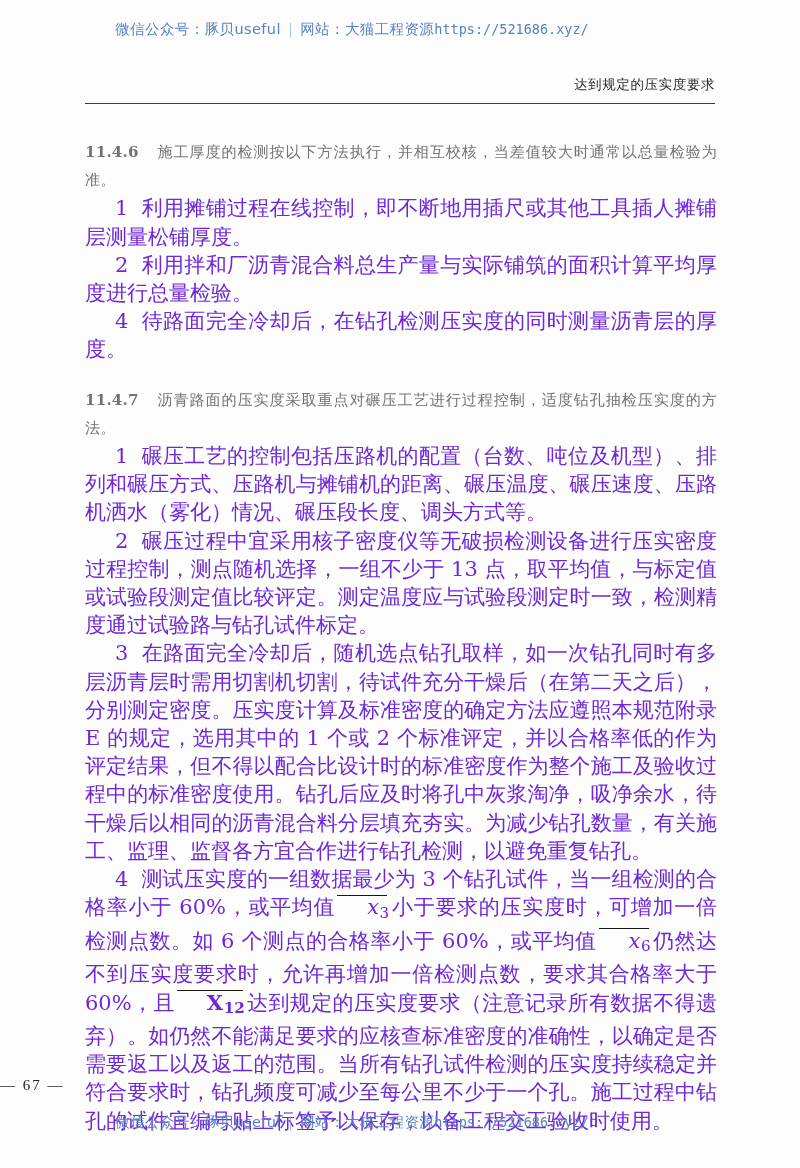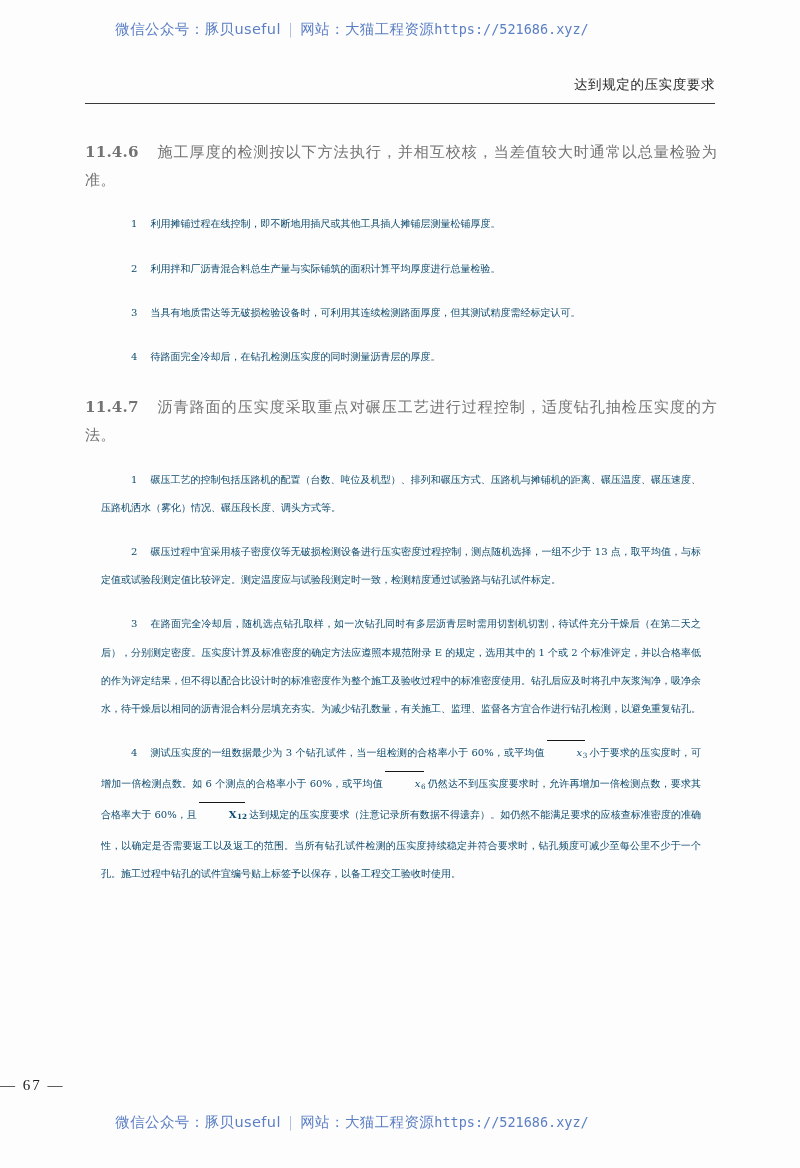--- a/index.html
+++ b/index.html
@@ -90,27 +90,27 @@
 
   .clause-num {
     font-weight: bold;
     letter-spacing: 0.2px;
     font-family: "DejaVu Serif", "Liberation Serif", serif;
   }
   .clause-gap { display: inline-block; width: 18px; }
 
   
   p.item {
-    margin: 16px;
+    margin: 0;
     text-indent: 30px;
-    font-size: 10px;
+    font-size: 21px;
     line-height: 28.2px;
     text-align: justify;
     text-justify: inter-ideograph;
-    color: #0c4a6e;
+    color: #6d28d9;
   }
   .item-num { font-family: "DejaVu Serif", "Liberation Serif", serif; }
   .item-gap { display: inline-block; width: 13px; }
 
   
   .mvar {
     display: inline-block;
     position: relative;
     font-style: italic;
     font-family: "DejaVu Serif", "Liberation Serif", serif;
@@ -156,21 +156,20 @@
 
   <div class="runhead">达到规定的压实度要求</div>
   <div class="runrule"></div>
 
   <div class="col">
 
     <p class="para"><span class="clause-num">11.4.6</span><span class="clause-gap"></span><span>施工厚度的检测按以下方法执行，并相互校核，当差值较大时通常以总量检验为准。</span></p>
 
     <p class="item"><span class="item-num">1</span><span class="item-gap"></span><span>利用摊铺过程在线控制，即不断地用插尺或其他工具插人摊铺层测量松铺厚度。</span></p>
     <p class="item"><span class="item-num">2</span><span class="item-gap"></span><span>利用拌和厂沥青混合料总生产量与实际铺筑的面积计算平均厚度进行总量检验。</span></p>
-    <p class="item"><span class="item-num">3</span><span class="item-gap"></span><span>当具有地质雷达等无破损检验设备时，可利用其连续检测路面厚度，但其测试精度需经标定认可。</span></p>
     <p class="item"><span class="item-num">4</span><span class="item-gap"></span><span>待路面完全冷却后，在钻孔检测压实度的同时测量沥青层的厚度。</span></p>
 
     <p class="para gap-before"><span class="clause-num">11.4.7</span><span class="clause-gap"></span><span>沥青路面的压实度采取重点对碾压工艺进行过程控制，适度钻孔抽检压实度的方法。</span></p>
 
     <p class="item"><span class="item-num">1</span><span class="item-gap"></span><span>碾压工艺的控制包括压路机的配置（台数、吨位及机型）、排列和碾压方式、压路机与摊铺机的距离、碾压温度、碾压速度、压路机洒水（雾化）情况、碾压段长度、调头方式等。</span></p>
     <p class="item"><span class="item-num">2</span><span class="item-gap"></span><span>碾压过程中宜采用核子密度仪等无破损检测设备进行压实密度过程控制，测点随机选择，一组不少于 13 点，取平均值，与标定值或试验段测定值比较评定。测定温度应与试验段测定时一致，检测精度通过试验路与钻孔试件标定。</span></p>
     <p class="item"><span class="item-num">3</span><span class="item-gap"></span><span>在路面完全冷却后，随机选点钻孔取样，如一次钻孔同时有多层沥青层时需用切割机切割，待试件充分干燥后（在第二天之后），分别测定密度。压实度计算及标准密度的确定方法应遵照本规范附录 E 的规定，选用其中的 1 个或 2 个标准评定，并以合格率低的作为评定结果，但不得以配合比设计时的标准密度作为整个施工及验收过程中的标准密度使用。钻孔后应及时将孔中灰浆淘净，吸净余水，待干燥后以相同的沥青混合料分层填充夯实。为减少钻孔数量，有关施工、监理、监督各方宜合作进行钻孔检测，以避免重复钻孔。</span></p>
 
     <p class="item"><span class="item-num">4</span><span class="item-gap"></span><span id="math-item"><span>测试压实度的一组数据最少为 3 个钻孔试件，当一组检测的合格率小于 60%，或平均值</span><span class="mvar"><span class="bar"></span>x<sub>3</sub></span><span>小于要求的压实度时，可增加一倍检测点数。如 6 个测点的合格率小于 60%，或平均值</span><span class="mvar"><span class="bar"></span>x<sub>6</sub></span><span>仍然达不到压实度要求时，允许再增加一倍检测点数，要求其合格率大于 60%，且</span><span class="mvar upper"><span class="bar"></span>X<sub>12</sub></span><span>达到规定的压实度要求（注意记录所有数据不得遗弃）。如仍然不能满足要求的应核查标准密度的准确性，以确定是否需要返工以及返工的范围。当所有钻孔试件检测的压实度持续稳定并符合要求时，钻孔频度可减少至每公里不少于一个孔。施工过程中钻孔的试件宜编号贴上标签予以保存，以备工程交工验收时使用。</span></span></p>
 

